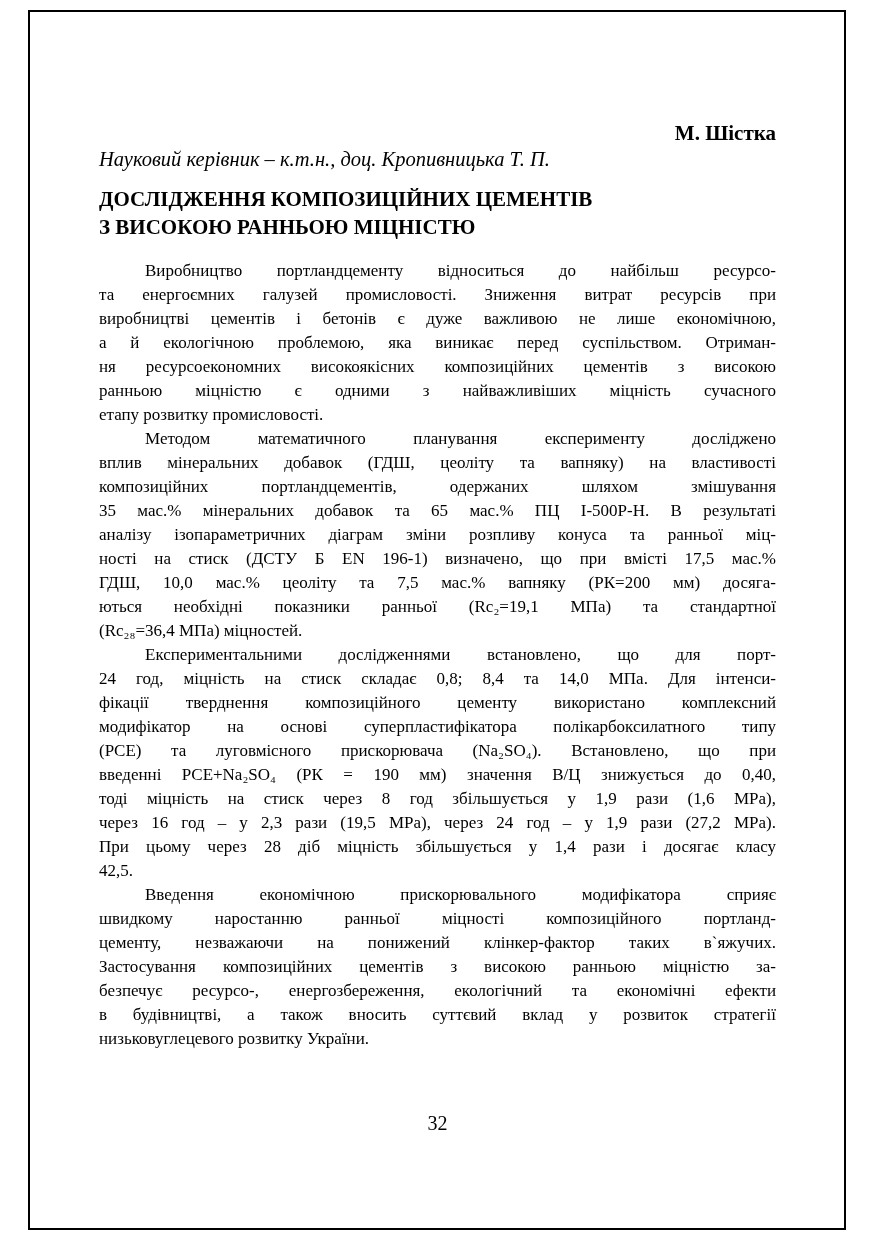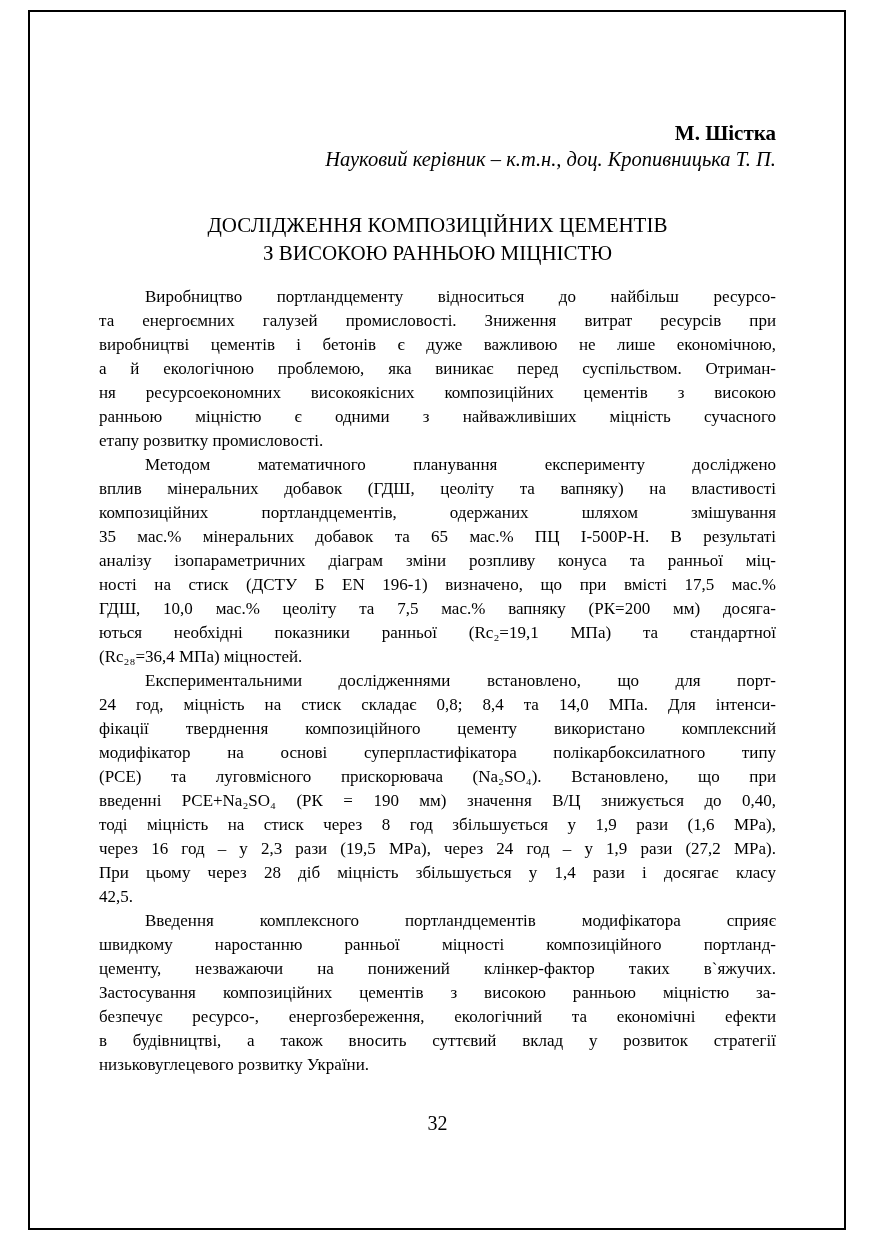--- a/index.html
+++ b/index.html
@@ -17,25 +17,25 @@
     border:2px solid #000;
   }
   .content {
     position:absolute; left:99px; top:120px; width:677px;
   }
   .author {
     font-weight:bold; text-align:right;
     font-size:21px; line-height:26px;
   }
   .supervisor {
-    font-style:italic; text-align:right;
+    font-style:italic; 
     font-size:20.5px; line-height:27px;
   }
   .title {
-    margin-top:38px; text-align:center; font-weight:normal;
+    margin-top:12px; text-align:left; font-weight:bold;
     font-size:21px; line-height:28px;
   }
   .title .title-line { display:block; }
   .body-text {
     margin-top:18px;
     font-size:17px; line-height:24px;
   }
   .paragraph { margin:0; }
   .line {
     text-align:justify;
@@ -90,21 +90,21 @@
         <div class="line">фікації тверднення композиційного цементу використано комплексний</div>
         <div class="line">модифікатор на основі суперпластифікатора полікарбоксилатного типу</div>
         <div class="line">(PCE) та луговмісного прискорювача (Na₂SO₄). Встановлено, що при</div>
         <div class="line">введенні PCE+Na₂SO₄ (РК = 190 мм) значення В/Ц знижується до 0,40,</div>
         <div class="line">тоді міцність на стиск через 8 год збільшується у 1,9 рази (1,6 МРа),</div>
         <div class="line">через 16 год – у 2,3 рази (19,5 МРа), через 24 год – у 1,9 рази (27,2 МРа).</div>
         <div class="line">При цьому через 28 діб міцність збільшується у 1,4 рази і досягає класу</div>
         <div class="line last">42,5.</div>
       </div>
       <div class="paragraph">
-        <div class="line first">Введення комплексного портландцементів модифікатора сприяє</div>
+        <div class="line first">Введення економічною прискорювального модифікатора сприяє</div>
         <div class="line">швидкому наростанню ранньої міцності композиційного портланд-</div>
         <div class="line">цементу, незважаючи на понижений клінкер-фактор таких в`яжучих.</div>
         <div class="line">Застосування композиційних цементів з високою ранньою міцністю за-</div>
         <div class="line">безпечує ресурсо-, енергозбереження, екологічний та економічні ефекти</div>
         <div class="line">в будівництві, а також вносить суттєвий вклад у розвиток стратегії</div>
         <div class="line last">низьковуглецевого розвитку України.</div>
       </div>
     </div>
 </div>
 

